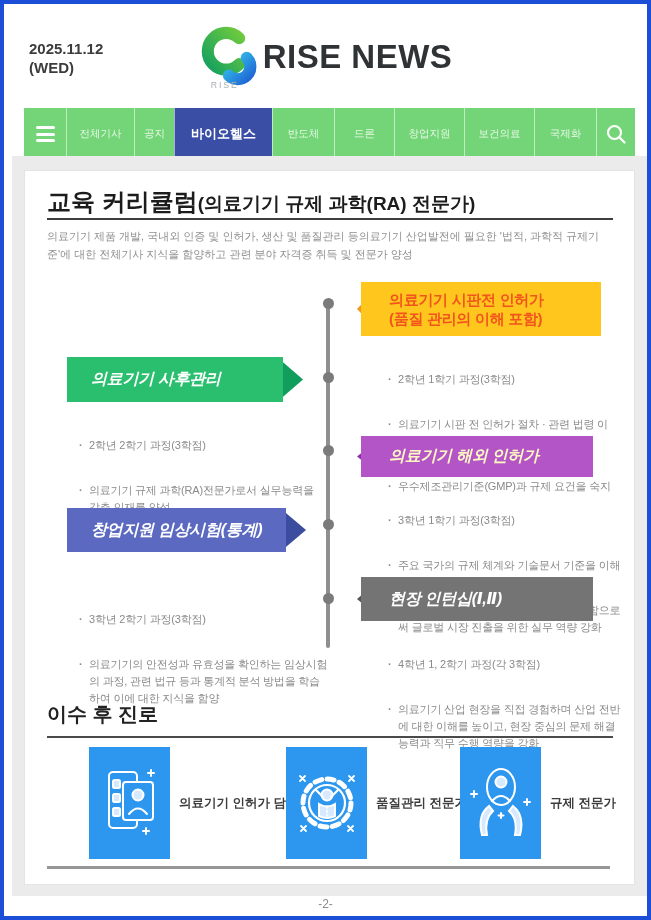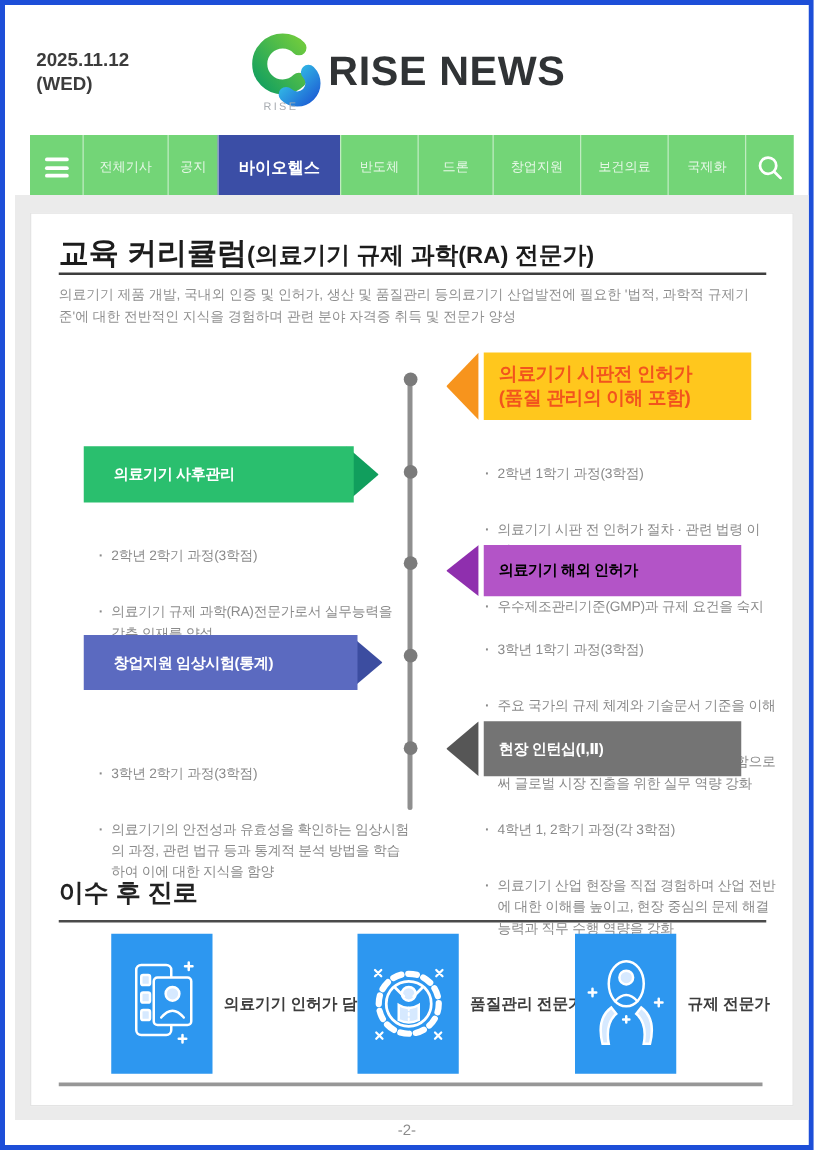--- a/index.html
+++ b/index.html
@@ -41,23 +41,23 @@
 
   
   .tl-line { position:absolute; left:301px; top:131px; width:4px; height:346px; background:#8f8f8f; border-radius:2px; }
   .tl-dot  { position:absolute; width:11px; height:11px; border-radius:50%; background:#7b7b7b; left:297.5px; }
 
   .banner { position:absolute; }
   .banner .tip { position:absolute; top:0; bottom:0; width:26px; }
   .b-right .tip { left:0;  clip-path:polygon(100% 0, 0 50%, 100% 100%); }
   .b-left  .tip { right:0; clip-path:polygon(0 0, 100% 50%, 0 100%); }
   .banner .bbody { position:absolute; top:0; bottom:0; display:flex; flex-direction:column; justify-content:center; font-weight:bold; }
-  .b-right .bbody { left:30px; right:0; padding-left:12px; }
+  .b-right .bbody { left:4px; right:0; padding-left:28px; }
   .b-left  .bbody { left:0; right:20px; padding-left:24px; }
-  .bline1 { font-size:12px; letter-spacing:-.3px; }
+  .bline1 { font-size:16px; letter-spacing:-.3px;font-style:italic; }
   .two-line .bline { font-size:15px; line-height:1.3; letter-spacing:-.3px; }
 
   .bullets { position:absolute; list-style:none; }
   .bullets li { position:relative; font-size:11px; color:#8a8a8a; line-height:1.55; padding-left:11px; margin-bottom:3px; letter-spacing:-.2px;margin-top:28px; }
   .bullets li::before { content:"\00B7"; position:absolute; left:1px; top:0; font-weight:bold; color:#8a8a8a; }
 
   
   .careers-heading { position:absolute; left:22px; top:530px; font-size:20px; font-weight:bold; color:#222222; }
   .career-item { position:absolute; top:576px; height:112px; display:flex; align-items:center; gap:9px; }
   .career-tile { width:81px; height:112px; display:flex; align-items:center; justify-content:center; }
@@ -137,21 +137,21 @@
         <line x1="14.4" y1="14.4" x2="19.5" y2="19.5" stroke="#ffffff" stroke-width="2.2" stroke-linecap="round"></line>
       </svg>
     </div>
   </div>
 
   <div class="panel"></div>
 
   <div class="card">
     <h1><span class="t-main">교육 커리큘럼</span><span class="t-sub">(의료기기 규제 과학(RA) 전문가)</span></h1>
     <div class="rule title-rule"></div>
-    <p class="intro">의료기기 제품 개발, 국내외 인증 및 인허가, 생산 및 품질관리 등의료기기 산업발전에 필요한 '법적, 과학적 규제기준'에 대한 전반적인 지식을 경험하며 관련 분야 자격증 취득 및 전문가 양성</p>
+    <p class="intro">의료기기 제품 개발, 국내외 인증 및 인허가, 생산 및 품질관리 등의료기기 산업발전에 필요한 '법적, 과학적 규제기준'에 대한 전체기사 지식을 함양하고 관련 분야 자격증 취득 및 전문가 양성</p>
 
     <div id="timeline">
         <div class="tl-line"></div>
         <div class="tl-dot" style="top: 126.5px;"></div>
         <div class="tl-dot" style="top: 200.5px;"></div>
         <div class="tl-dot" style="top: 273.5px;"></div>
         <div class="tl-dot" style="top: 347.5px;"></div>
         <div class="tl-dot" style="top: 421.5px;"></div>
         <div class="banner b-right two-line" style="left: 332px; top: 111px; width: 244px; height: 54px;">
           <div class="tip" style="background: rgb(247, 148, 29);"></div>
@@ -170,21 +170,21 @@
           <div class="bbody" style="background: rgb(42, 191, 110); color: rgb(255, 255, 255);">
             <span class="bline1">의료기기 사후관리</span>
           </div>
         </div>
         <ul class="bullets" style="left: 53px; top: 238px; width: 246px;">
           <li>2학년 2학기 과정(3학점)</li>
           <li>의료기기 규제 과학(RA)전문가로서 실무능력을 갖춘 인재를 양성</li>
         </ul>
         <div class="banner b-right" style="left: 332px; top: 265px; width: 236px; height: 41px;">
           <div class="tip" style="background: rgb(143, 47, 174);"></div>
-          <div class="bbody" style="background: rgb(179, 84, 199); color: #000000;">
+          <div class="bbody" style="background: rgb(179, 84, 199); color: #fef9c3;">
             <span class="bline1">의료기기 해외 인허가</span>
           </div>
         </div>
         <ul class="bullets" style="left: 362px; top: 313px; width: 234px;">
           <li>3학년 1학기 과정(3학점)</li>
           <li>주요 국가의 규제 체계와 기술문서 기준을 이해</li>
           <li>기술문서 작성 및 제품 등록 절차를 습득함으로써 글로벌 시장 진출을 위한 실무 역량 강화</li>
         </ul>
         <div class="banner b-left" style="left: 42px; top: 337px; width: 239px; height: 44px;">
           <div class="tip" style="background: rgb(60, 77, 160);"></div>

